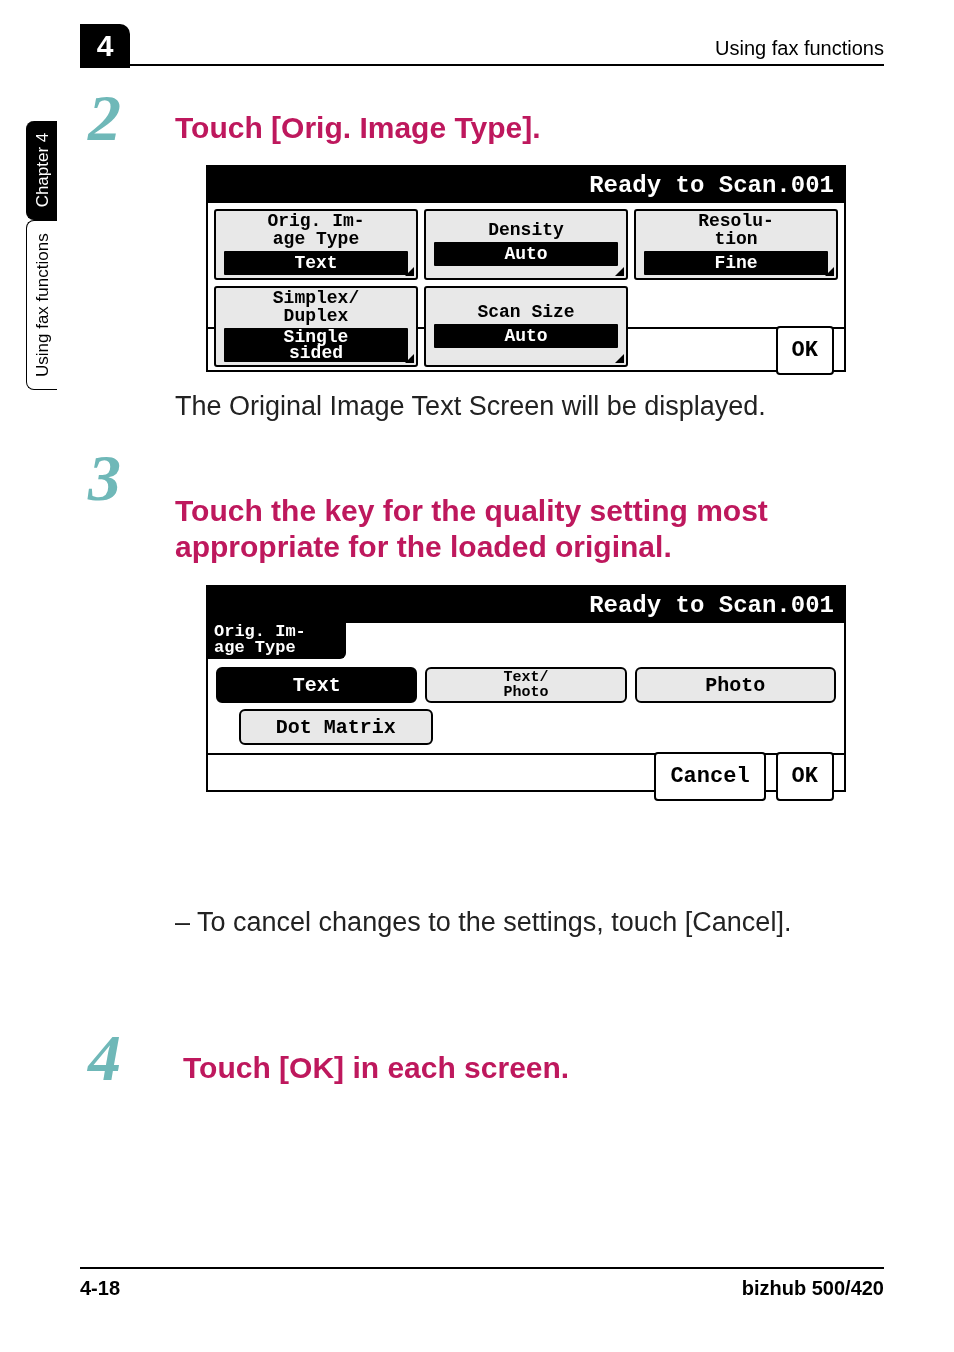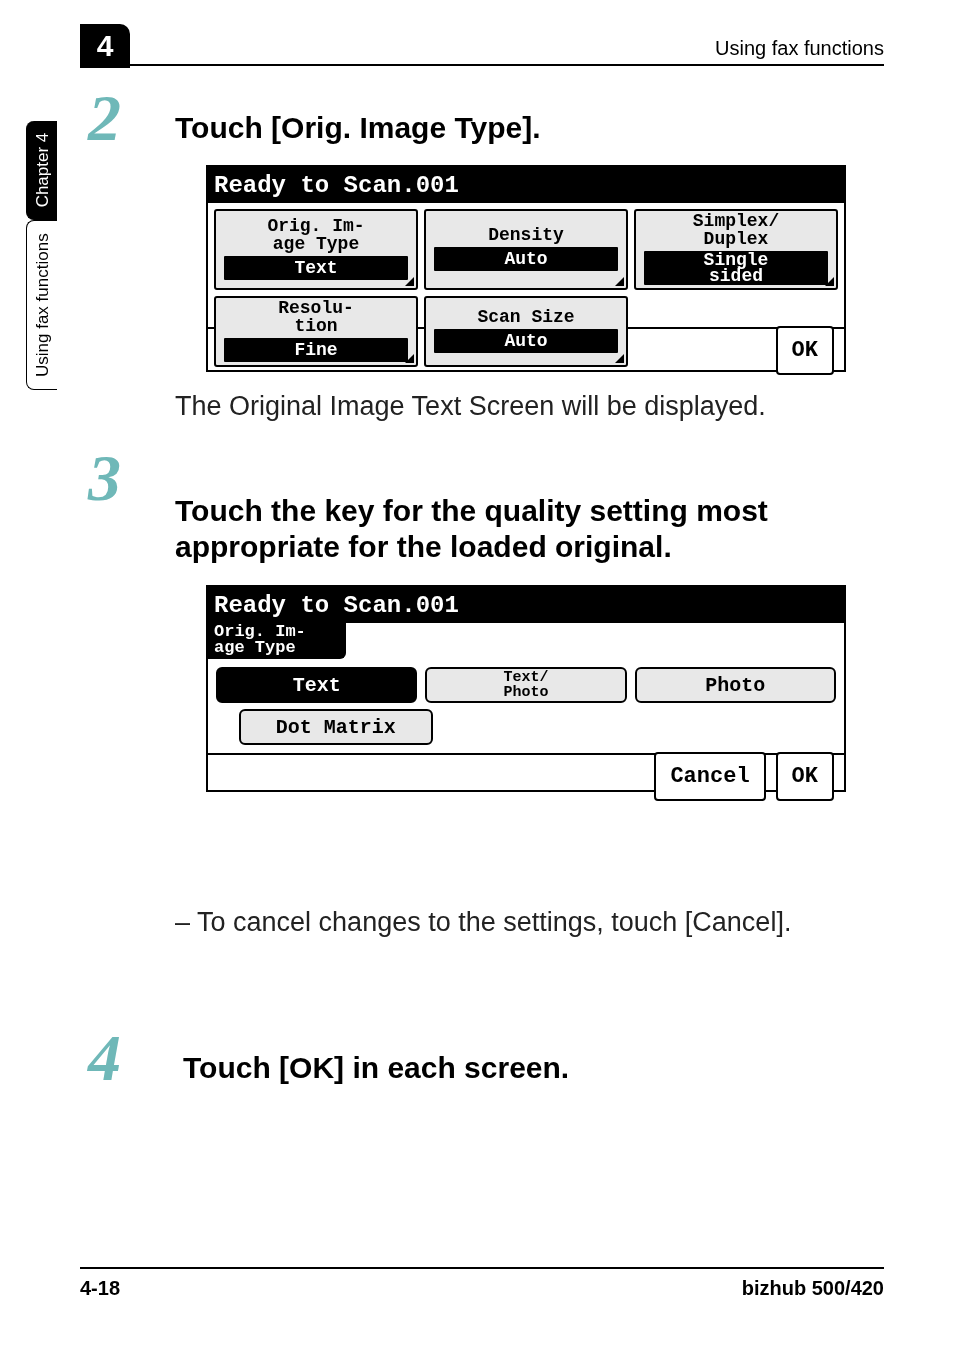--- a/index.html
+++ b/index.html
@@ -26,21 +26,21 @@
   .big-step {
     position: absolute;
     font-family: Georgia, "Times New Roman", serif;
     font-style: italic; font-weight: 700; font-size: 66px;
     color: #6fb8b8;
   }
   .step2 { top: 80px; left: 88px; }
   .step3 { top: 440px; left: 88px; }
   .step4 { top: 1020px; left: 88px; }
   .step-heading {
-    position: absolute; font-weight: 700; font-size: 30px; color: #000000;
+    position: absolute; font-weight: 700; font-size: 30px; color: #be185d;
     line-height: 1.2;
   }
   .heading2 { top: 110px; left: 175px; right: 80px; }
   .heading3 { top: 465px; left: 175px; right: 80px; margin-top: 28px; }
   .heading4 { top: 1050px; left: 175px; right: 80px; margin-left: 8px; }
   .body-text {
     position: absolute; font-size: 27px; color: #222; line-height: 1.35;
   }
   .body-display { top: 388px; left: 175px; right: 80px; }
   .body-cancel { top: 904px; left: 175px; right: 80px; }
@@ -64,21 +64,21 @@
   }
 
   .lcd {
     position: absolute; left: 206px; width: 640px;
     border: 2px solid #000; background: #fff;
   }
   .lcd1 { top: 165px; height: 207px; }
   .lcd2 { top: 585px; height: 207px; }
   .lcd-header {
     background: #000; color: #fff; height: 36px;
-    display: flex; align-items: center; justify-content: flex-start;
+    display: flex; align-items: center; justify-content: flex-end;
     padding: 0 10px 0 6px;
     font-family: "Courier New", monospace; font-weight: 700; font-size: 24px;
   }
   .lcd-grid {
     display: grid; grid-template-columns: 1fr 1fr 1fr;
     gap: 6px; padding: 6px 6px 2px 6px;
   }
   .lcd-grid.two-rows { grid-template-rows: 1fr 1fr; height: 124px; }
   .lcd-bottom-bar {
     border-top: 2px solid #000; height: 44px;
@@ -157,33 +157,33 @@
         <div class="label"><span>Orig. Im-</span><br><span>age Type</span></div>
         <div class="value">Text</div>
         <div class="corner"></div>
       </div>
       <div class="softkey">
         <div class="label">Density</div>
         <div class="value">Auto</div>
         <div class="corner"></div>
       </div>
       <div class="softkey">
+        <div class="label"><span>Resolu-</span><br><span>tion</span></div>
+        <div class="value">Fine</div>
+        <div class="corner"></div>
+      </div>
+      <div class="softkey">
         <div class="label"><span>Simplex/</span><br><span>Duplex</span></div>
         <div class="value" style="line-height:0.9;padding:1px 0;">
           <span>Single</span><br>
           <span>sided</span>
         </div>
         <div class="corner"></div>
       </div>
       <div class="softkey">
-        <div class="label"><span>Resolu-</span><br><span>tion</span></div>
-        <div class="value">Fine</div>
-        <div class="corner"></div>
-      </div>
-      <div class="softkey">
         <div class="label">Scan Size</div>
         <div class="value">Auto</div>
         <div class="corner"></div>
       </div>
       <div class="softkey blank"></div>
     </div>
     <div class="lcd-bottom-bar">
       <div class="lcd-button">OK</div>
     </div>
   </div>

